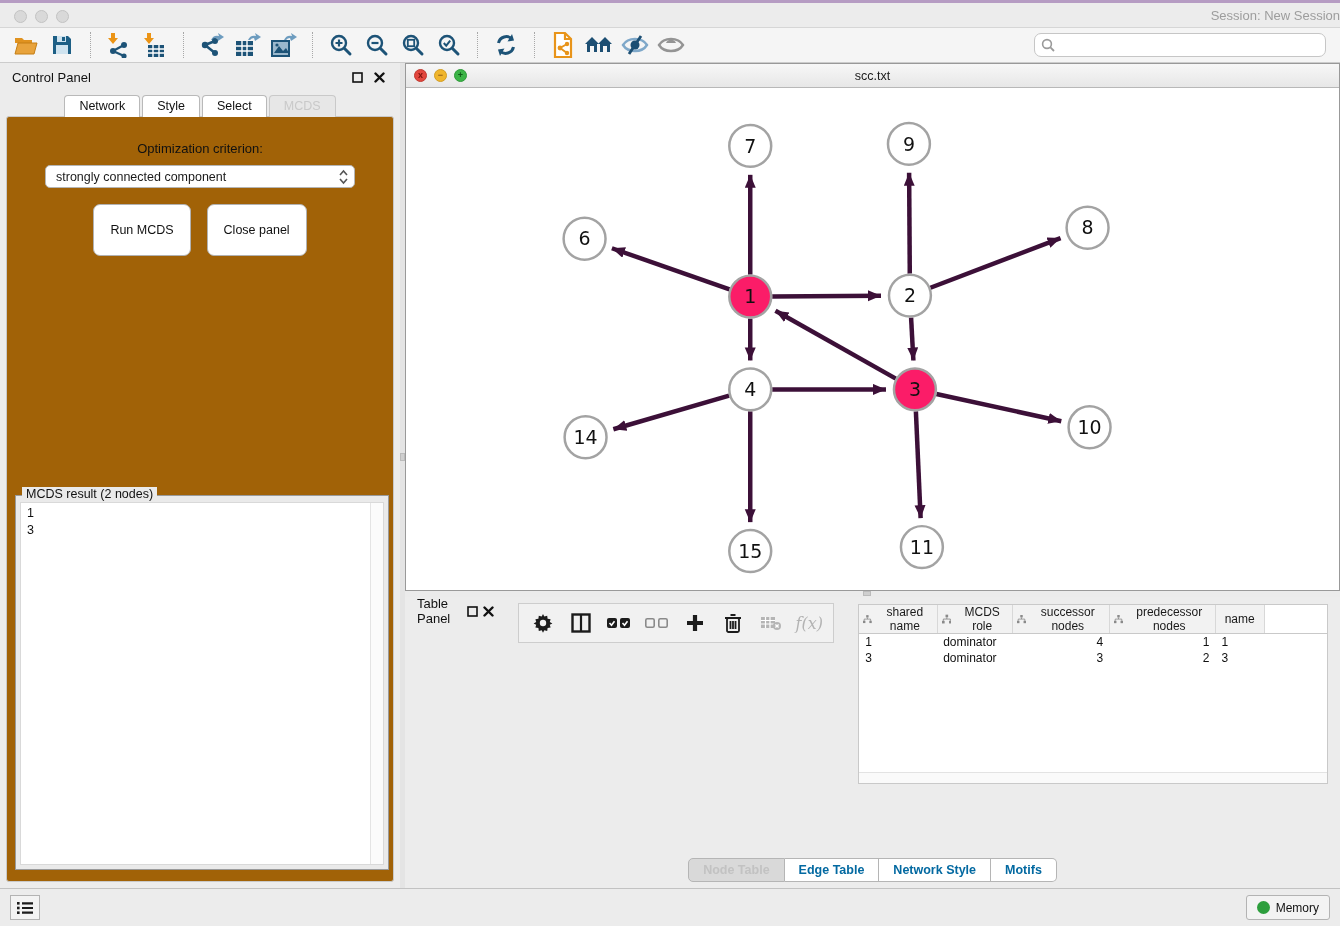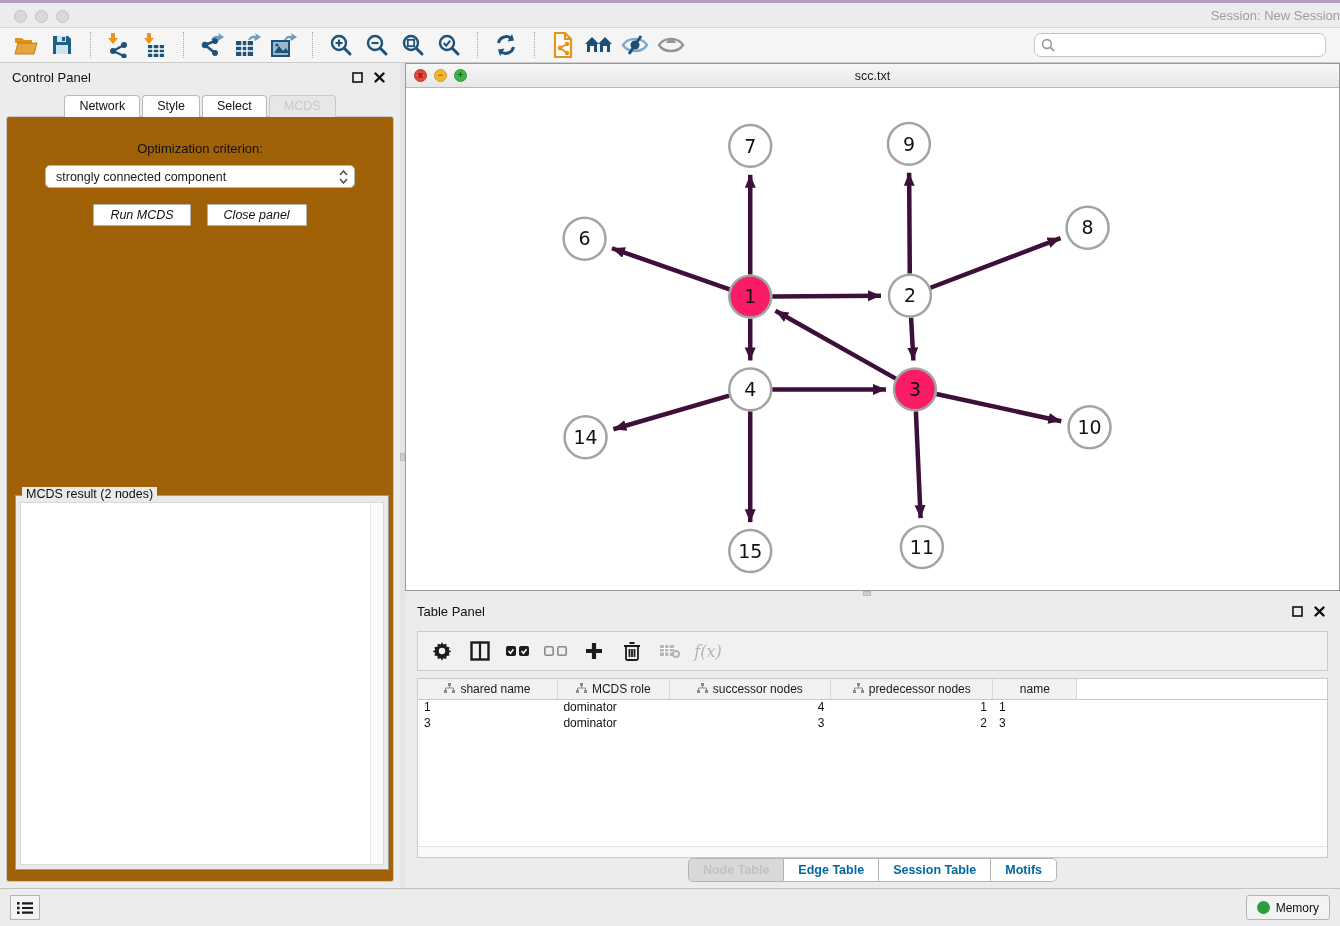--- a/index.html
+++ b/index.html
@@ -32,22 +32,22 @@
   .panel-head .pspace { flex:1; }
   .phbtn { width:18px; height:18px; display:flex; align-items:center; justify-content:center; margin-left:4px; }
   .cp-tabs { display:flex; justify-content:center; gap:2px; height:22px; margin-top:4px; position:relative; z-index:2; }
   .cp-tab { font-size:12.5px; padding:3px 14px 2px; background:#ffffff; border:1px solid #b9b9b9; border-bottom:none; border-radius:4px 4px 0 0; color:#111; cursor:default; }
   .cp-tab.active { background:#e7e7e7; color:#c9c9c9; border-color:#c9c9c9; }
   .cp-content { flex:1; margin:0 6px 6px 6px; background:#a16207; border:1px solid #c9c9c9; border-radius:3px; position:relative; margin-top:-1px; }
   .opt-label { text-align:center; font-size:13px; margin-top:24px; color:#111; }
   .select-row { margin:9px auto 16px; width:310px; height:23px; background:#ffffff; border:1px solid #b5b5b5; border-radius:5px; display:flex; align-items:center; padding:0 6px 0 10px; font-size:12.5px; }
   .select-row .sel-text { flex:1; }
   .btn-row { display:flex; justify-content:center; gap:16px; margin-top:12px; }
-  .mac-btn { background:#ffffff; border:1px solid #b2b2b2; border-radius:1px; font-size:12.5px; padding:3px 16px; color:#111;font-style:italic; }
-  .result-box { position:absolute; left:8px; right:4px; top:378px; height:375px; border:1px solid #9a9a9a; background:#eaeaea;text-align:right; }
+  .mac-btn { background:#ffffff; border:1px solid #b2b2b2; border-radius:7px; font-size:12.5px; padding:18px 16px; color:#111; }
+  .result-box { position:absolute; left:8px; right:4px; top:378px; height:375px; border:1px solid #9a9a9a; background:#eaeaea; }
   .result-legend { position:absolute; top:-9px; left:6px; background:#eaeaea; padding:0 4px; font-size:12.5px; color:#111; }
   .result-area { position:absolute; left:4px; right:4px; top:6px; bottom:4px; background:#ffffff; border:1px solid #d9d9d9; }
   .result-text { font-size:12.5px; line-height:17px; padding:2px 6px; white-space:pre; color:#111; }
   .result-scroll { position:absolute; right:0; top:0; bottom:0; width:13px; background:#fbfbfb; border-left:1px solid #e4e4e4; }
 
   
   .vsplit { width:5px; background:#e4e4e4; position:relative; }
   .vsplit .grip { position:absolute; top:390px; left:0; width:5px; height:8px; background:#cfcfcf; border:1px solid #bbb; }
   .hsplit { height:6px; background:#ebebeb; position:relative; }
   .hsplit .grip { position:absolute; left:458px; top:0; width:8px; height:5px; background:#cfcfcf; border:1px solid #bbb; }
@@ -58,21 +58,21 @@
   .net-titlebar { height:24px; background:linear-gradient(#f7f7f7,#e7e7e7); border-bottom:1px solid #b8b8b8; position:relative; display:flex; align-items:center; }
   .net-lights { position:absolute; left:8px; top:5px; display:flex; gap:7px; }
   .nlight { width:13px; height:13px; border-radius:50%; display:flex; align-items:center; justify-content:center; font-size:9px; font-weight:bold; line-height:1; }
   .nl-close { background:#e2463d; border:1px solid #c03a32; color:#7e120d; }
   .nl-min   { background:#f0b52c; border:1px solid #d29e24; color:#93611a; }
   .nl-zoomb { background:#3cb447; border:1px solid #2f9a3a; color:#0f5c18; }
   .net-title { width:100%; text-align:center; font-size:12.5px; color:#1a1a1a; }
   .net-canvas { flex:1; background:#ffffff; }
 
   
-  .table-panel { flex:1; background:#ececec; display:flex; flex-direction:column; position:relative; }
+  .table-panel { flex:1; background:#ececec; display:flex; flex-direction:row; position:relative; }
   .tp-toolbar { margin:6px 12px 0 12px; height:40px; background:#f1f1f1; border:1px solid #cdcdcd; display:flex; align-items:center; gap:10px; padding:0 10px; }
   .tpbtn { width:28px; height:28px; display:flex; align-items:center; justify-content:center; }
   .fx-label { font-family:"DejaVu Serif","Liberation Serif",serif; font-style:italic; font-size:16px; color:#b3b3b3; }
   .tp-table { margin:7px 12px 0 12px; background:#ffffff; border:1px solid #c9c9c9; height:180px; position:relative; overflow:hidden; }
   table.grid { border-collapse:collapse; font-size:12px; table-layout:fixed; }
   table.grid th { background:#f2f2f2; border-right:1px solid #d8d8d8; border-bottom:1px solid #c9c9c9; font-weight:normal; height:20px; padding:0 4px; position:relative;margin-top:32px; }
   table.grid th .th-inner { display:flex; align-items:center; justify-content:center; gap:5px; }
   table.grid td { height:16px; padding:0 6px; color:#111; }
   td.al { text-align:left; } td.ar { text-align:right; padding-right:18px; }
   .tbl-hscroll { position:absolute; left:0; right:0; bottom:0; height:11px; background:#fafafa; border-top:1px solid #e3e3e3; }
@@ -562,21 +562,21 @@
                   <td class="al">3</td>
                   <td></td>
                 </tr>
               </tbody>
           </table>
           <div class="tbl-hscroll"></div>
         </div>
         <div class="tp-tabs" id="tp-tabs">
             <div class="tp-tab active">Node Table</div>
             <div class="tp-tab">Edge Table</div>
-            <div class="tp-tab">Session Table</div>
+            <div class="tp-tab">Network Style</div>
             <div class="tp-tab">Motifs</div>
           </div>
       </div>
     </div>
   </div>
 
   <div class="statusbar">
     <div class="sb-left-btn">
       <span>
           <svg width="18" height="14" viewBox="0 0 18 14">

